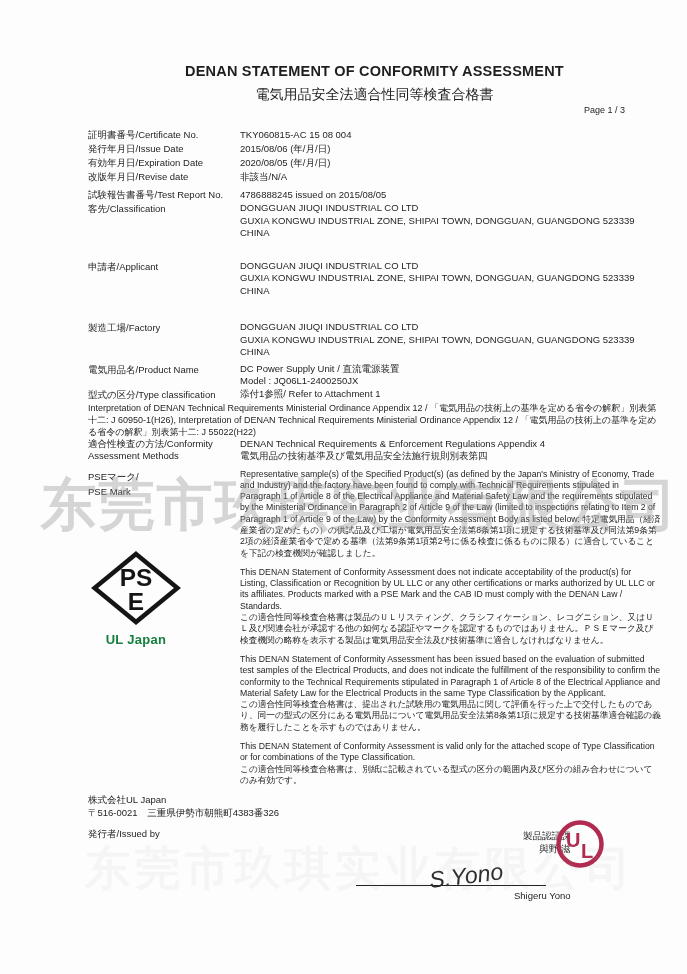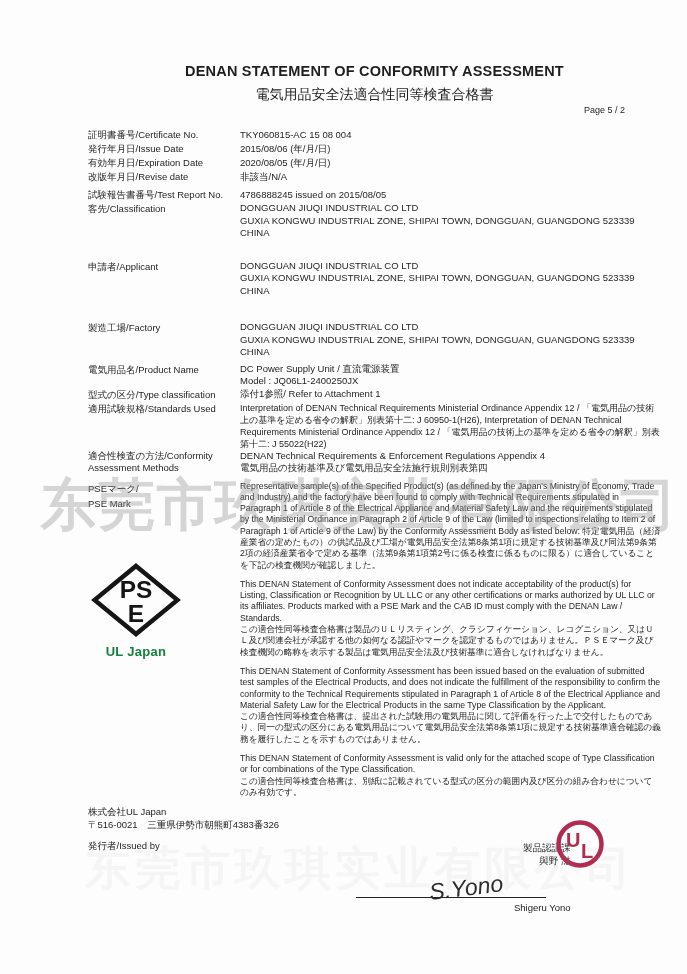--- a/index.html
+++ b/index.html
@@ -41,21 +41,21 @@
 
 <div class="page">
 
   <div class="wm wm-main" style="color: rgb(154, 154, 154);">东莞市玖琪实业有限公司</div>
   <div class="wm wm-faint" style="color: rgb(154, 154, 154);">东莞市玖琪实业有限公司</div>
 
   <div class="content">
 
     <div class="title">DENAN STATEMENT OF CONFORMITY ASSESSMENT</div>
     <div class="subtitle">電気用品安全法適合性同等検査合格書</div>
-    <div class="pagenum">Page 5 / 2</div>
+    <div class="pagenum">Page 1 / 3</div>
 
     <div class="fields">
 
       <div class="row">
         <div class="lbl">証明書番号/Certificate No.</div>
         <div class="val">TKY060815-AC 15 08 004</div>
       </div>
       <div class="row">
         <div class="lbl">発行年月日/Issue Date</div>
         <div class="val">2015/08/06 (年/月/日)</div>
@@ -105,21 +105,20 @@
           <div>Model : JQ06L1-2400250JX</div>
         </div>
       </div>
 
       <div class="row">
         <div class="lbl">型式の区分/Type classification</div>
         <div class="val" style="line-height:12.5px">添付1参照/ Refer to Attachment 1</div>
       </div>
 
       <div class="row">
-        <div class="lbl">適用試験規格/Standards Used</div>
         <div class="val" style="font-size:9px;line-height:12px">Interpretation of DENAN Technical Requirements Ministerial Ordinance Appendix 12 / 「電気用品の技術上の基準を定める省令の解釈」別表第十二: J 60950-1(H26), Interpretation of DENAN Technical Requirements Ministerial Ordinance Appendix 12 / 「電気用品の技術上の基準を定める省令の解釈」別表第十二: J 55022(H22)</div>
       </div>
 
       <div class="row">
         <div class="lbl two-line">
           <div>適合性検査の方法/Conformity</div>
           <div>Assessment Methods</div>
         </div>
         <div class="val two-line">
           <div>DENAN Technical Requirements &amp; Enforcement Regulations Appendix 4</div>

